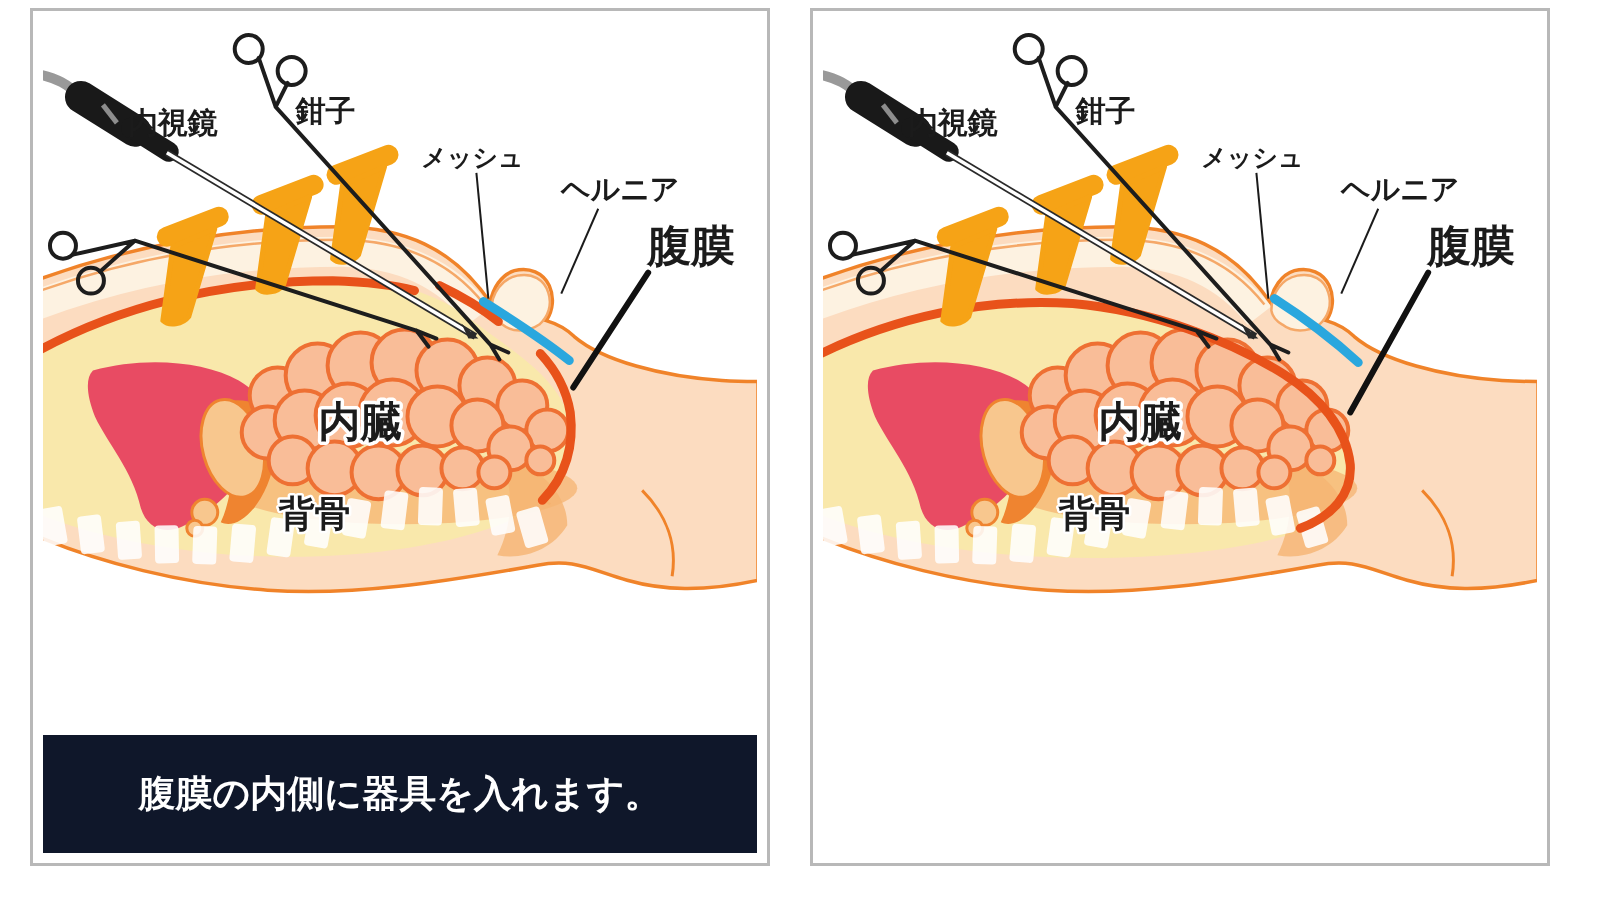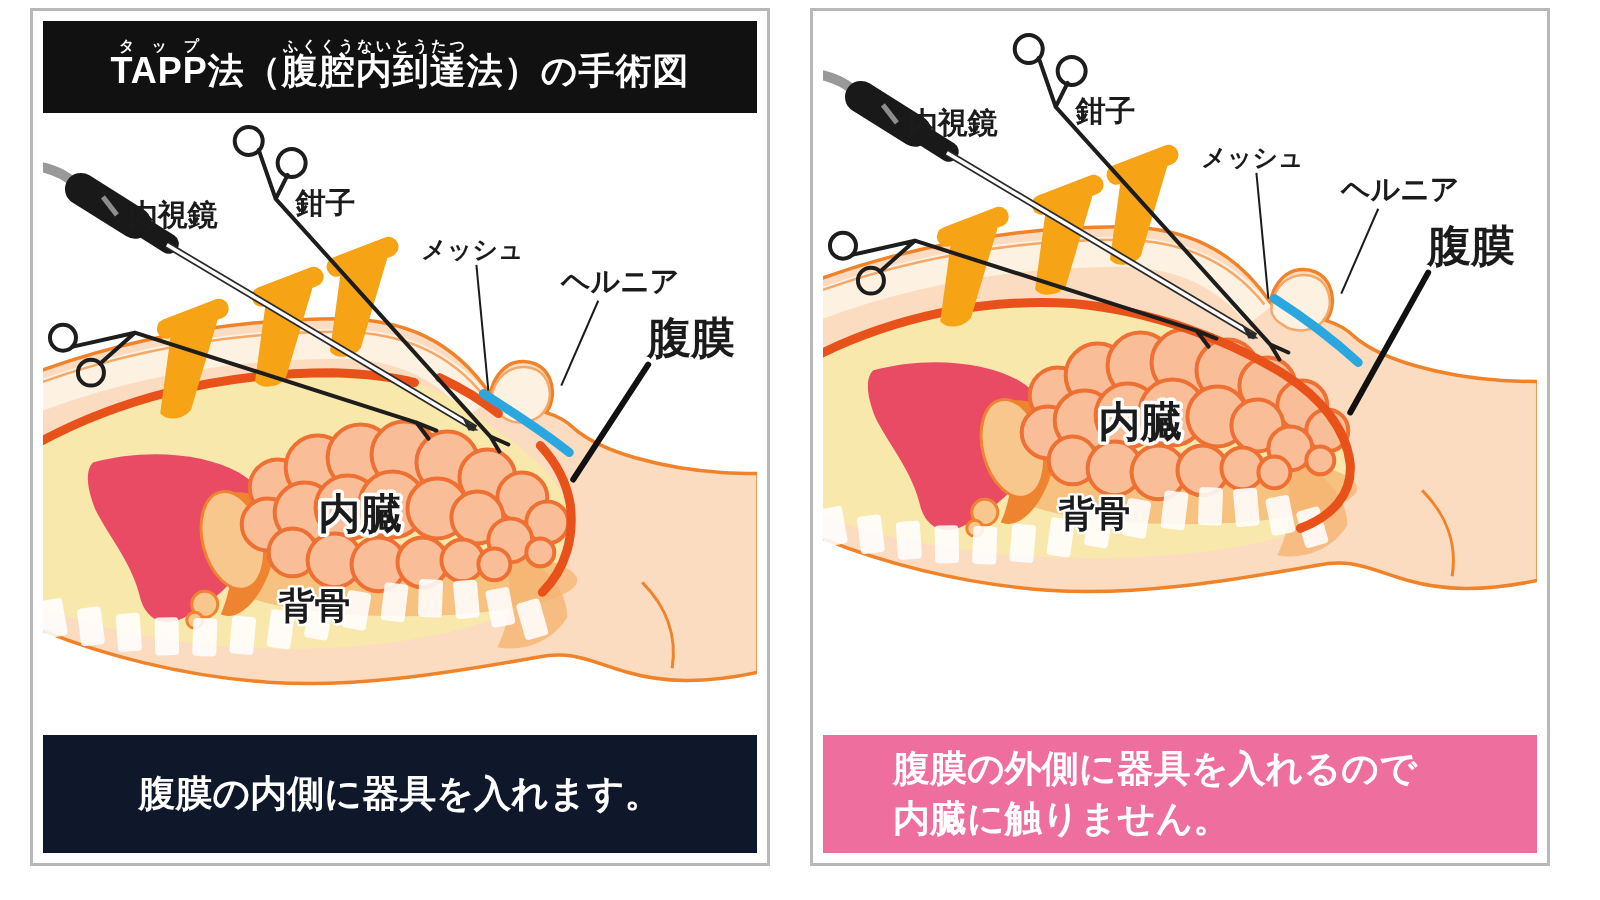--- a/index.html
+++ b/index.html
@@ -160,25 +160,20 @@
     <text class="lbl" x="578" y="178" font-size="29" text-anchor="middle">ヘルニア</text>
     <text class="lbl" x="649" y="240" font-size="44" font-weight="900" text-anchor="middle">腹膜</text>
     <text class="lbl halo" x="318" y="416" font-size="42" font-weight="900" stroke-width="7" text-anchor="middle">内臓</text>
     <text class="lbl halo" x="272" y="506" font-size="36" font-weight="900" stroke-width="5" text-anchor="middle">背骨</text>
   </g>
 </defs>
 </svg>
 
 <div class="panel panel-left">
   <div class="panel-inner">
-    <div class="title-bar">
-      <div class="title-text">
-        <ruby><span>TAPP</span><rt>タップ</rt></ruby><span>法（</span><ruby><span>腹腔内到達</span><rt>ふくくうないとうたつ</rt></ruby><span>法）の手術図</span>
-      </div>
-    </div>
 
     <svg class="diagram" viewBox="0 0 715 592" preserveAspectRatio="xMidYMin meet">
       <use href="#g-body"></use>
       <path d="M -8,330 C 70,287 170,258 290,258 C 350,259 395,272 430,300 C 465,327 505,350 522,385
            C 535,420 528,460 492,488 C 420,530 280,545 160,532 C 80,523 20,505 -8,492 Z" fill="#f9e8ab"></path>
       <use href="#g-organs"></use>
       <g fill="none" stroke-linecap="round">
         <path stroke="#e8521a" stroke-width="9" d="M -8,332 C 70,289 170,260 290,260 C 322,261 350,264 372,270"></path>
         <path stroke="#e8521a" stroke-width="9" d="M 397,265 C 420,276 440,288 456,301"></path>
         <path stroke="#e8521a" stroke-width="9" d="M 498,333 C 512,348 524,368 528,392 C 532,424 524,456 500,480"></path>
@@ -207,18 +202,14 @@
       <g fill="none" stroke-linecap="round">
         <path stroke="#e8521a" stroke-width="9" d="M -8,336 C 70,297 160,277 250,283 C 330,290 408,320 462,354 C 498,377 524,408 528,444 C 530,474 510,496 478,508"></path>
         <path stroke="#2aa7de" stroke-width="9" d="M 452,278 C 480,296 512,320 536,342"></path>
         <path stroke="#111111" stroke-width="6" d="M 606,252 L 528,392"></path>
       </g>
       <use href="#g-trocars"></use>
       <use href="#g-instruments"></use>
       <use href="#g-labels"></use>
     </svg>
 
-    <div class="caption caption-pink">
-      <span>腹膜の外側に器具を入れるので</span>
-      <span>内臓に触りません。</span>
-    </div>
   </div>
 </div>
 
 </body></html>

